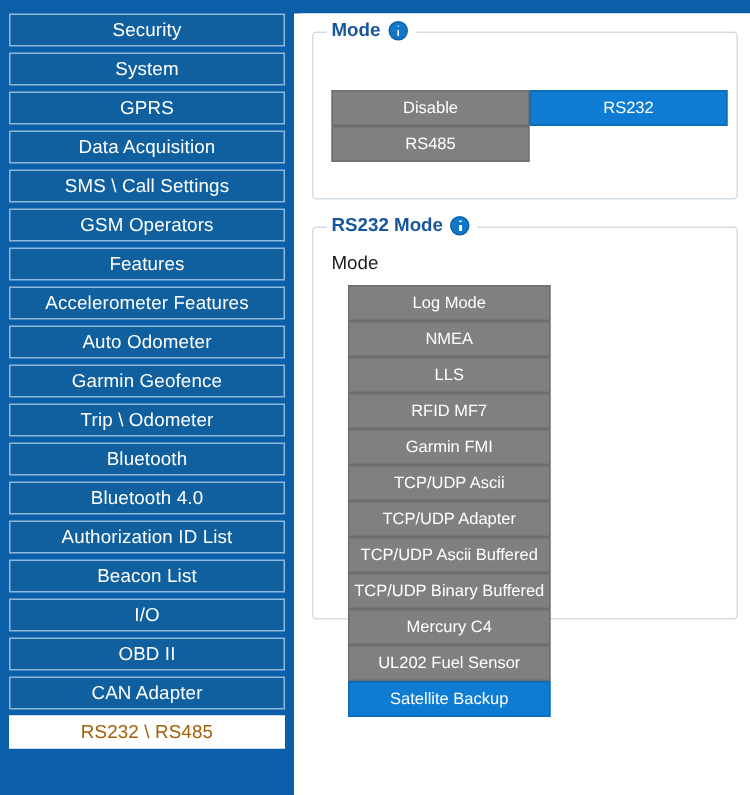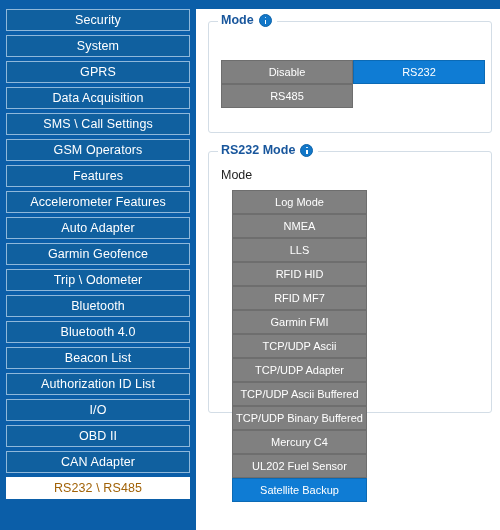--- a/index.html
+++ b/index.html
@@ -157,27 +157,27 @@
 
 <div id="sidebar">
     <div class="nav-item"><span>Security</span></div>
     <div class="nav-item"><span>System</span></div>
     <div class="nav-item"><span>GPRS</span></div>
     <div class="nav-item"><span>Data Acquisition</span></div>
     <div class="nav-item"><span>SMS \ Call Settings</span></div>
     <div class="nav-item"><span>GSM Operators</span></div>
     <div class="nav-item"><span>Features</span></div>
     <div class="nav-item"><span>Accelerometer Features</span></div>
-    <div class="nav-item"><span>Auto Adapter</span></div>
+    <div class="nav-item"><span>Auto Odometer</span></div>
     <div class="nav-item"><span>Garmin Geofence</span></div>
     <div class="nav-item"><span>Trip \ Odometer</span></div>
     <div class="nav-item"><span>Bluetooth</span></div>
     <div class="nav-item"><span>Bluetooth 4.0</span></div>
+    <div class="nav-item"><span>Authorization ID List</span></div>
     <div class="nav-item"><span>Beacon List</span></div>
-    <div class="nav-item"><span>Authorization ID List</span></div>
     <div class="nav-item"><span>I/O</span></div>
     <div class="nav-item"><span>OBD II</span></div>
     <div class="nav-item"><span>CAN Adapter</span></div>
     <div class="nav-item selected"><span>RS232 \ RS485</span></div>
   </div>
 
 <div id="content">
 
   <div class="groupbox" id="mode-panel" style="left:8px; top:12px; width:284px; height:112px;">
     <div class="gb-legend">
@@ -194,21 +194,20 @@
   <div class="groupbox" id="rs232-panel" style="left:8px; top:142px; width:284px; height:262px;">
     <div class="gb-legend">
       <span>RS232 Mode</span>
       <span class="info-icon"></span>
     </div>
     <div class="sub-label" style="left:12px; top:16px;">Mode</div>
     <div class="btn-grid" id="rs232-grid" style="left:23px; top:38px; width:238px;">
         <div class="mode-btn"><span>Log Mode</span></div>
         <div class="mode-btn"><span>NMEA</span></div>
         <div class="mode-btn"><span>LLS</span></div>
-        <div class="mode-btn"><span>RFID HID</span></div>
         <div class="mode-btn"><span>RFID MF7</span></div>
         <div class="mode-btn"><span>Garmin FMI</span></div>
         <div class="mode-btn"><span>TCP/UDP Ascii</span></div>
         <div class="mode-btn"><span>TCP/UDP Adapter</span></div>
         <div class="mode-btn"><span>TCP/UDP Ascii Buffered</span></div>
         <div class="mode-btn"><span>TCP/UDP Binary Buffered</span></div>
         <div class="mode-btn"><span>Mercury C4</span></div>
         <div class="mode-btn"><span>UL202 Fuel Sensor</span></div>
         <div class="mode-btn active"><span>Satellite Backup</span></div>
       </div>

